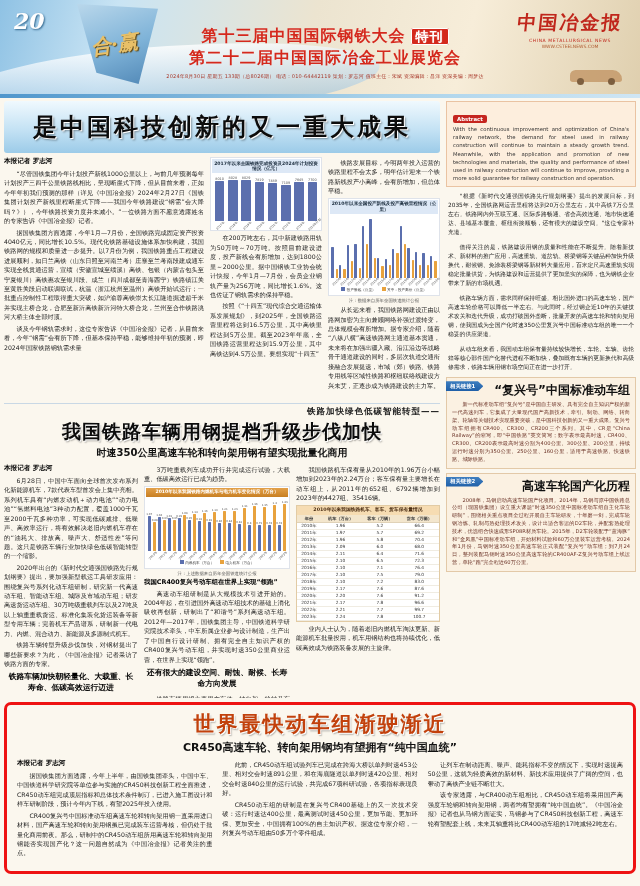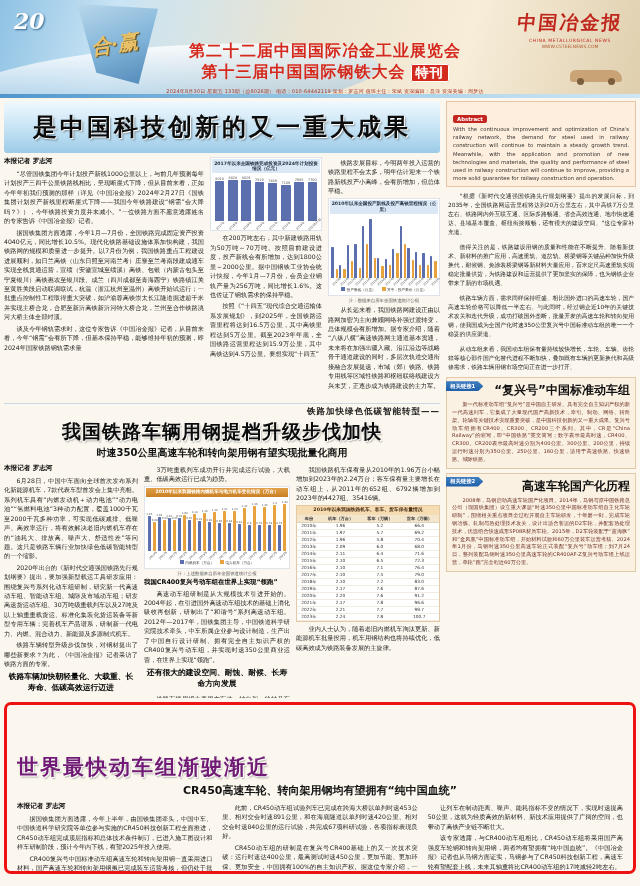--- a/index.html
+++ b/index.html
@@ -1,21 +1,21 @@
 <!DOCTYPE html>
 <html lang="zh"><head>
 <meta charset="utf-8">
 <style>
   *{margin:0;padding:0;box-sizing:border-box;}
   html,body{background:#d8d4cc;}
   body{font-family:"DejaVu Sans",sans-serif;}
   .page{width:640px;height:886px;margin:0 auto;background:#fbf7ee;overflow:hidden;position:relative;box-shadow:0 0 4px rgba(0,0,0,.4);}
 
   
-  header{position:relative;height:94px;background:linear-gradient(105deg,#8fc2e4 0%,#c9e4f4 18%,#ece4d0 48%,#f7edd9 72%,#dfcfae 100%);display:flex;align-items:flex-end;overflow:hidden;}
+  header{position:relative;height:94px;background:linear-gradient(105deg,#8fc2e4 0%,#c9e4f4 18%,#ece4d0 48%,#f7edd9 72%,#dfcfae 100%);display:flex;align-items:center;overflow:hidden;}
   header::before{content:"";position:absolute;left:-40px;top:46px;width:420px;height:70px;background:linear-gradient(180deg,rgba(255,255,255,.8),rgba(120,175,215,.5));transform:rotate(-4deg);border-radius:50%;}
   .mast-left{position:relative;width:150px;flex:none;height:100%;}
   .pagenum{position:absolute;left:14px;top:8px;font:italic bold 22px "DejaVu Serif",serif;color:#fff;text-shadow:1px 1px 2px #33688f;}
   .logo{position:absolute;left:70px;top:4px;width:88px;height:80px;background:linear-gradient(160deg,#bcd9ec 0%,#7fb3d8 55%,#4f86b5 100%);clip-path:polygon(8% 0,100% 6%,78% 100%,30% 86%);display:flex;align-items:center;justify-content:center;}
   .logo span{font:italic bold 20px "DejaVu Serif",serif;color:#e8c068;text-shadow:1px 1px 1px #5c4310;transform:rotate(-8deg);}
   .mast-center{flex:1;padding-top:10px;text-align:center;position:relative;z-index:2;}
   .mast-title{font-size:16px;font-weight:bold;color:#d4291d;letter-spacing:1px;line-height:1.35;text-shadow:0 0 1px rgba(255,255,255,.6);}
   .badge{display:inline-block;background:#d4291d;color:#fff;font-size:13px;font-weight:bold;padding:0 5px;margin-left:5px;border-radius:2px;box-shadow:0 0 0 1px #fff inset;}
   .mast-info{margin-top:5px;font-size:5px;color:#a8382a;letter-spacing:.2px;}
   .mast-right{flex:none;width:140px;height:100%;position:relative;z-index:2;padding-top:10px;text-align:center;}
@@ -87,42 +87,42 @@
   .ab-chip{display:inline-block;background:#c5251f;color:#fff;font-size:5.4px;font-weight:bold;padding:1px 4px;border-radius:2px;margin-bottom:2px;}
   .abstract p{font-size:5.3px;line-height:1.55;color:#333;text-align:justify;}
   .rail-p{font-size:5.8px;line-height:1.55;color:#222;text-align:justify;text-indent:2em;margin:1px 2px;}
   .linkbox{background:#fbf1e2;border:1px solid #e3c9a8;padding:3px 5px 4px;position:relative;}
   .lb-tab{display:inline-block;background:linear-gradient(180deg,#3f7fc0,#1f5fa8);color:#fff;font-size:5.4px;font-weight:bold;padding:1.5px 8px 1.5px 5px;clip-path:polygon(0 0,86% 0,100% 50%,86% 100%,0 100%);position:absolute;left:-2px;top:3px;}
   .lb-title{font-size:12px;font-weight:bold;color:#111;text-align:right;margin:1px 0 2px;}
   .linkbox p{font-size:5.2px;line-height:1.5;color:#6b3226;text-align:justify;text-indent:2em;}
 
   
   .article3{margin:4px 4px 0;border:3px solid #ee1212;border-radius:7px;padding:5px 10px;height:172px;overflow:hidden;background:#fbf7ee;}
-  .article3 h2{font:bold 21px "DejaVu Serif",serif;color:#701a75;letter-spacing:2px;text-shadow:1px 1px 0 #fff,1.5px 1.5px 1.5px rgba(0,0,0,.3);margin-top:43px;}
+  .article3 h2{font:bold 21px "DejaVu Serif",serif;text-align:center;color:#c2410c;letter-spacing:2px;text-shadow:1px 1px 0 #fff,1.5px 1.5px 1.5px rgba(0,0,0,.3);}
   .a3-subhead{font-size:11px;font-weight:bold;text-align:center;color:#111;margin:2px 0 3px;}
   .a3-body{display:flex;gap:10px;overflow:hidden;height:118px;}
   .a3-body .col{flex:1;}
 </style>
 </head>
 <body>
 
 <div class="page">
 
   <header>
     <div class="mast-left">
       <div class="pagenum">20</div>
       <div class="logo">
         <span>合·赢</span>
       </div>
     </div>
     <div class="mast-center">
-      <div class="mast-title">第二十二届中国国际冶金工业展览会</div>
       <div class="mast-title">
         <span>第十三届中国国际钢铁大会</span><span class="badge">特刊</span>
       </div>
+      <div class="mast-title">第二十二届中国国际冶金工业展览会</div>
       <div class="mast-info">2024年8月30日 星期五 133期（总8026期） 电话：010-64442119 策划：罗志河 值班主任：宋斌 资深编辑：吕洋 资深美编：周梦达</div>
     </div>
     <div class="mast-right">
       <div class="paper-name">中国冶金报</div>
       <div class="paper-en">CHINA METALLURGICAL NEWS</div>
       <div class="paper-site">WWW.CSTEELNEWS.COM</div>
       <div class="car"></div>
     </div>
   </header>
   <div class="rule"></div>

